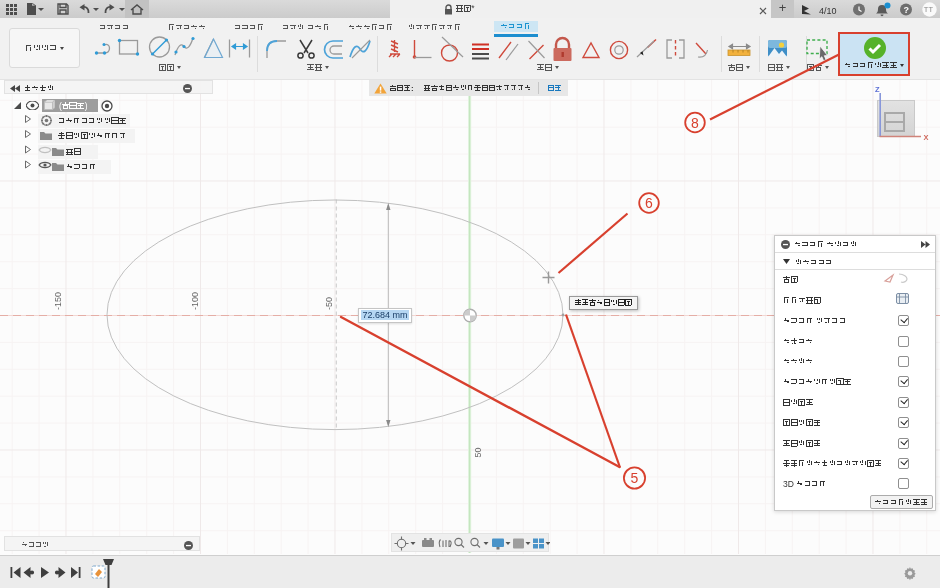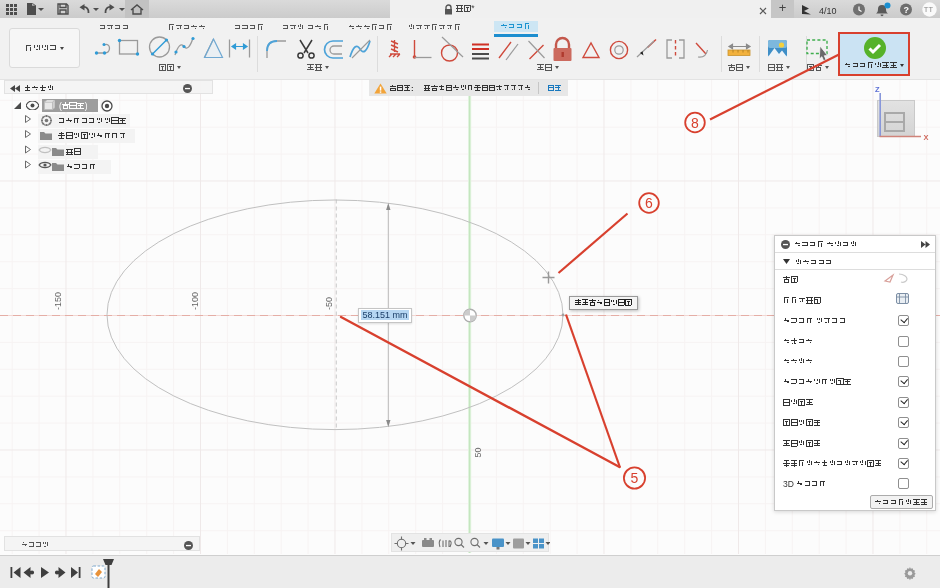--- a/index.html
+++ b/index.html
@@ -339,21 +339,21 @@
       <span class="cb ck" style="top:181px"></span>
 <div class="prow jp" style="top:202px"><span><i class="k" style="width:.8em;height:.8em;margin-right:.1em;vertical-align:-.06em"><b style="left:0%;top:6%;width:100%;height:11%"></b><b style="left:12%;top:44%;width:76%;height:11%"></b><b style="left:0%;top:84%;width:100%;height:11%"></b><b style="left:45%;top:17%;width:11%;height:67%"></b></i><i class="k" style="width:.8em;height:.8em;margin-right:.1em;vertical-align:-.06em"><b style="left:0%;top:4%;width:11%;height:92%"></b><b style="left:0%;top:4%;width:100%;height:11%"></b><b style="left:0%;top:45%;width:90%;height:10%"></b><b style="left:0%;top:86%;width:100%;height:11%"></b><b style="left:89%;top:4%;width:11%;height:92%"></b></i><i class="k" style="width:.8em;height:.8em;margin-right:.1em;vertical-align:-.06em"><b style="left:10%;top:14%;width:11%;height:34%"></b><b style="left:44%;top:8%;width:11%;height:34%"></b><b style="left:76%;top:14%;width:11%;height:62%"></b><b style="left:30%;top:70%;width:30%;height:10%"></b></i><i class="k" style="width:.8em;height:.8em;margin-right:.1em;vertical-align:-.06em"><b style="left:0%;top:4%;width:100%;height:11%"></b><b style="left:0%;top:86%;width:100%;height:11%"></b><b style="left:0%;top:4%;width:11%;height:93%"></b><b style="left:89%;top:4%;width:11%;height:93%"></b><b style="left:28%;top:30%;width:44%;height:11%"></b><b style="left:45%;top:41%;width:11%;height:45%"></b></i><i class="k" style="width:.8em;height:.8em;margin-right:.1em;vertical-align:-.06em"><b style="left:0%;top:6%;width:100%;height:11%"></b><b style="left:12%;top:44%;width:76%;height:11%"></b><b style="left:0%;top:84%;width:100%;height:11%"></b><b style="left:45%;top:17%;width:11%;height:67%"></b></i></span></div>
       <span class="cb ck" style="top:201.5px"></span>
 <div class="prow jp" style="top:222px"><span><i class="k" style="width:.8em;height:.8em;margin-right:.1em;vertical-align:-.06em"><b style="left:45%;top:0%;width:11%;height:100%"></b><b style="left:0%;top:44%;width:100%;height:11%"></b><b style="left:8%;top:8%;width:84%;height:10%"></b><b style="left:8%;top:82%;width:84%;height:10%"></b></i><i class="k" style="width:.8em;height:.8em;margin-right:.1em;vertical-align:-.06em"><b style="left:45%;top:0%;width:11%;height:100%"></b><b style="left:0%;top:44%;width:100%;height:11%"></b><b style="left:8%;top:8%;width:84%;height:10%"></b><b style="left:8%;top:82%;width:84%;height:10%"></b></i><i class="k" style="width:.8em;height:.8em;margin-right:.1em;vertical-align:-.06em"><b style="left:14%;top:10%;width:11%;height:78%"></b><b style="left:14%;top:10%;width:70%;height:11%"></b><b style="left:62%;top:30%;width:11%;height:58%"></b></i><i class="k" style="width:.8em;height:.8em;margin-right:.1em;vertical-align:-.06em"><b style="left:10%;top:14%;width:11%;height:34%"></b><b style="left:44%;top:8%;width:11%;height:34%"></b><b style="left:76%;top:14%;width:11%;height:62%"></b><b style="left:30%;top:70%;width:30%;height:10%"></b></i><i class="k" style="width:.8em;height:.8em;margin-right:.1em;vertical-align:-.06em"><b style="left:8%;top:40%;width:84%;height:11%"></b><b style="left:30%;top:12%;width:11%;height:24%"></b><b style="left:58%;top:62%;width:24%;height:10%"></b></i><i class="k" style="width:.8em;height:.8em;margin-right:.1em;vertical-align:-.06em"><b style="left:45%;top:6%;width:11%;height:80%"></b><b style="left:8%;top:28%;width:84%;height:11%"></b><b style="left:20%;top:72%;width:20%;height:10%"></b><b style="left:62%;top:72%;width:20%;height:10%"></b></i><i class="k" style="width:.8em;height:.8em;margin-right:.1em;vertical-align:-.06em"><b style="left:10%;top:14%;width:11%;height:34%"></b><b style="left:44%;top:8%;width:11%;height:34%"></b><b style="left:76%;top:14%;width:11%;height:62%"></b><b style="left:30%;top:70%;width:30%;height:10%"></b></i><i class="k" style="width:.8em;height:.8em;margin-right:.1em;vertical-align:-.06em"><b style="left:12%;top:14%;width:72%;height:11%"></b><b style="left:72%;top:14%;width:11%;height:58%"></b><b style="left:12%;top:70%;width:72%;height:11%"></b></i><i class="k" style="width:.8em;height:.8em;margin-right:.1em;vertical-align:-.06em"><b style="left:10%;top:14%;width:11%;height:34%"></b><b style="left:44%;top:8%;width:11%;height:34%"></b><b style="left:76%;top:14%;width:11%;height:62%"></b><b style="left:30%;top:70%;width:30%;height:10%"></b></i><i class="k" style="width:.8em;height:.8em;margin-right:.1em;vertical-align:-.06em"><b style="left:8%;top:12%;width:84%;height:11%"></b><b style="left:58%;top:23%;width:11%;height:55%"></b><b style="left:25%;top:65%;width:20%;height:10%"></b></i><i class="k" style="width:.8em;height:.8em;margin-right:.1em;vertical-align:-.06em"><b style="left:10%;top:14%;width:11%;height:34%"></b><b style="left:44%;top:8%;width:11%;height:34%"></b><b style="left:76%;top:14%;width:11%;height:62%"></b><b style="left:30%;top:70%;width:30%;height:10%"></b></i><i class="k" style="width:.8em;height:.8em;margin-right:.1em;vertical-align:-.06em"><b style="left:0%;top:4%;width:100%;height:11%"></b><b style="left:0%;top:86%;width:100%;height:11%"></b><b style="left:0%;top:4%;width:11%;height:93%"></b><b style="left:89%;top:4%;width:11%;height:93%"></b><b style="left:28%;top:30%;width:44%;height:11%"></b><b style="left:45%;top:41%;width:11%;height:45%"></b></i><i class="k" style="width:.8em;height:.8em;margin-right:.1em;vertical-align:-.06em"><b style="left:0%;top:6%;width:100%;height:11%"></b><b style="left:12%;top:44%;width:76%;height:11%"></b><b style="left:0%;top:84%;width:100%;height:11%"></b><b style="left:45%;top:17%;width:11%;height:67%"></b></i></span></div>
       <span class="cb ck" style="top:221.5px"></span>
 <div class="prow jp" style="top:242.5px"><span>3D <i class="k" style="width:.8em;height:.8em;margin-right:.1em;vertical-align:-.06em"><b style="left:8%;top:40%;width:84%;height:11%"></b><b style="left:30%;top:12%;width:11%;height:24%"></b><b style="left:58%;top:62%;width:24%;height:10%"></b></i><i class="k" style="width:.8em;height:.8em;margin-right:.1em;vertical-align:-.06em"><b style="left:12%;top:14%;width:72%;height:11%"></b><b style="left:72%;top:14%;width:11%;height:58%"></b><b style="left:12%;top:70%;width:72%;height:11%"></b></i><i class="k" style="width:.8em;height:.8em;margin-right:.1em;vertical-align:-.06em"><b style="left:12%;top:14%;width:72%;height:11%"></b><b style="left:72%;top:14%;width:11%;height:58%"></b><b style="left:12%;top:70%;width:72%;height:11%"></b></i><i class="k" style="width:.8em;height:.8em;margin-right:.1em;vertical-align:-.06em"><b style="left:14%;top:10%;width:11%;height:78%"></b><b style="left:14%;top:10%;width:70%;height:11%"></b><b style="left:62%;top:30%;width:11%;height:58%"></b></i></span></div>
       <span class="cb" style="top:242px"></span>
 <div class="abs jp" style="left:95px;top:259px;width:63px;height:14px;background:#f2f2f2;border:1px solid #ababab;border-radius:2px;box-sizing:border-box;text-align:center;line-height:12px"><span><i class="k" style="width:.8em;height:.8em;margin-right:.1em;vertical-align:-.06em"><b style="left:8%;top:40%;width:84%;height:11%"></b><b style="left:30%;top:12%;width:11%;height:24%"></b><b style="left:58%;top:62%;width:24%;height:10%"></b></i><i class="k" style="width:.8em;height:.8em;margin-right:.1em;vertical-align:-.06em"><b style="left:12%;top:14%;width:72%;height:11%"></b><b style="left:72%;top:14%;width:11%;height:58%"></b><b style="left:12%;top:70%;width:72%;height:11%"></b></i><i class="k" style="width:.8em;height:.8em;margin-right:.1em;vertical-align:-.06em"><b style="left:12%;top:14%;width:72%;height:11%"></b><b style="left:72%;top:14%;width:11%;height:58%"></b><b style="left:12%;top:70%;width:72%;height:11%"></b></i><i class="k" style="width:.8em;height:.8em;margin-right:.1em;vertical-align:-.06em"><b style="left:14%;top:10%;width:11%;height:78%"></b><b style="left:14%;top:10%;width:70%;height:11%"></b><b style="left:62%;top:30%;width:11%;height:58%"></b></i><i class="k" style="width:.8em;height:.8em;margin-right:.1em;vertical-align:-.06em"><b style="left:10%;top:14%;width:11%;height:34%"></b><b style="left:44%;top:8%;width:11%;height:34%"></b><b style="left:76%;top:14%;width:11%;height:62%"></b><b style="left:30%;top:70%;width:30%;height:10%"></b></i><i class="k" style="width:.8em;height:.8em;margin-right:.1em;vertical-align:-.06em"><b style="left:0%;top:6%;width:100%;height:11%"></b><b style="left:12%;top:44%;width:76%;height:11%"></b><b style="left:0%;top:84%;width:100%;height:11%"></b><b style="left:45%;top:17%;width:11%;height:67%"></b></i><i class="k" style="width:.8em;height:.8em;margin-right:.1em;vertical-align:-.06em"><b style="left:0%;top:6%;width:100%;height:11%"></b><b style="left:12%;top:44%;width:76%;height:11%"></b><b style="left:0%;top:84%;width:100%;height:11%"></b><b style="left:45%;top:17%;width:11%;height:67%"></b></i></span></div>
 </div>
 <div id="vcube" class="abs"><span class="jp" style="display:inline-block;font-size:27px;margin-top:6px"><span><i class="k" style="width:.8em;height:.8em;margin-right:.1em;vertical-align:-.06em"><b style="left:0%;top:4%;width:11%;height:92%"></b><b style="left:0%;top:4%;width:100%;height:11%"></b><b style="left:0%;top:45%;width:90%;height:10%"></b><b style="left:0%;top:86%;width:100%;height:11%"></b><b style="left:89%;top:4%;width:11%;height:92%"></b></i></span></span></div>
-<div id="dim" class="abs"><span>58.151 mm</span></div>
+<div id="dim" class="abs"><span>72.684 mm</span></div>
 <div id="tip" class="abs jp"><span><i class="k" style="width:.8em;height:.8em;margin-right:.1em;vertical-align:-.06em"><b style="left:45%;top:0%;width:11%;height:100%"></b><b style="left:0%;top:44%;width:100%;height:11%"></b><b style="left:8%;top:8%;width:84%;height:10%"></b><b style="left:8%;top:82%;width:84%;height:10%"></b></i><i class="k" style="width:.8em;height:.8em;margin-right:.1em;vertical-align:-.06em"><b style="left:0%;top:6%;width:100%;height:11%"></b><b style="left:12%;top:44%;width:76%;height:11%"></b><b style="left:0%;top:84%;width:100%;height:11%"></b><b style="left:45%;top:17%;width:11%;height:67%"></b></i><i class="k" style="width:.8em;height:.8em;margin-right:.1em;vertical-align:-.06em"><b style="left:45%;top:0%;width:11%;height:42%"></b><b style="left:0%;top:20%;width:100%;height:11%"></b><b style="left:10%;top:48%;width:80%;height:10%"></b><b style="left:10%;top:48%;width:10%;height:48%"></b><b style="left:80%;top:48%;width:10%;height:48%"></b><b style="left:10%;top:86%;width:80%;height:10%"></b></i><i class="k" style="width:.8em;height:.8em;margin-right:.1em;vertical-align:-.06em"><b style="left:8%;top:40%;width:84%;height:11%"></b><b style="left:30%;top:12%;width:11%;height:24%"></b><b style="left:58%;top:62%;width:24%;height:10%"></b></i><i class="k" style="width:.8em;height:.8em;margin-right:.1em;vertical-align:-.06em"><b style="left:0%;top:4%;width:11%;height:92%"></b><b style="left:0%;top:4%;width:100%;height:11%"></b><b style="left:0%;top:45%;width:90%;height:10%"></b><b style="left:0%;top:86%;width:100%;height:11%"></b><b style="left:89%;top:4%;width:11%;height:92%"></b></i><i class="k" style="width:.8em;height:.8em;margin-right:.1em;vertical-align:-.06em"><b style="left:10%;top:14%;width:11%;height:34%"></b><b style="left:44%;top:8%;width:11%;height:34%"></b><b style="left:76%;top:14%;width:11%;height:62%"></b><b style="left:30%;top:70%;width:30%;height:10%"></b></i><i class="k" style="width:.8em;height:.8em;margin-right:.1em;vertical-align:-.06em"><b style="left:0%;top:4%;width:11%;height:92%"></b><b style="left:0%;top:4%;width:100%;height:11%"></b><b style="left:0%;top:45%;width:90%;height:10%"></b><b style="left:0%;top:86%;width:100%;height:11%"></b><b style="left:89%;top:4%;width:11%;height:92%"></b></i><i class="k" style="width:.8em;height:.8em;margin-right:.1em;vertical-align:-.06em"><b style="left:0%;top:4%;width:100%;height:11%"></b><b style="left:0%;top:86%;width:100%;height:11%"></b><b style="left:0%;top:4%;width:11%;height:93%"></b><b style="left:89%;top:4%;width:11%;height:93%"></b><b style="left:28%;top:30%;width:44%;height:11%"></b><b style="left:45%;top:41%;width:11%;height:45%"></b></i></span></div>
 <div id="navbar" class="abs">
 <svg class="abs" style="left:0;top:0" width="158" height="19">
 <g stroke="#6e6e6e" stroke-width="1.1" fill="none">
 <circle cx="9.5" cy="9.5" r="4.2"></circle>
 <path d="M9.5 2.5v3M9.5 13.5v3M2.5 9.5h3M13.5 9.5h3"></path>
 </g>
 <path d="M18.5 8l2.5 3 2.5-3z" fill="#555"></path>
 <g fill="#8a8a8a">
           <rect x="30" y="6" width="12" height="7" rx="1"></rect>

